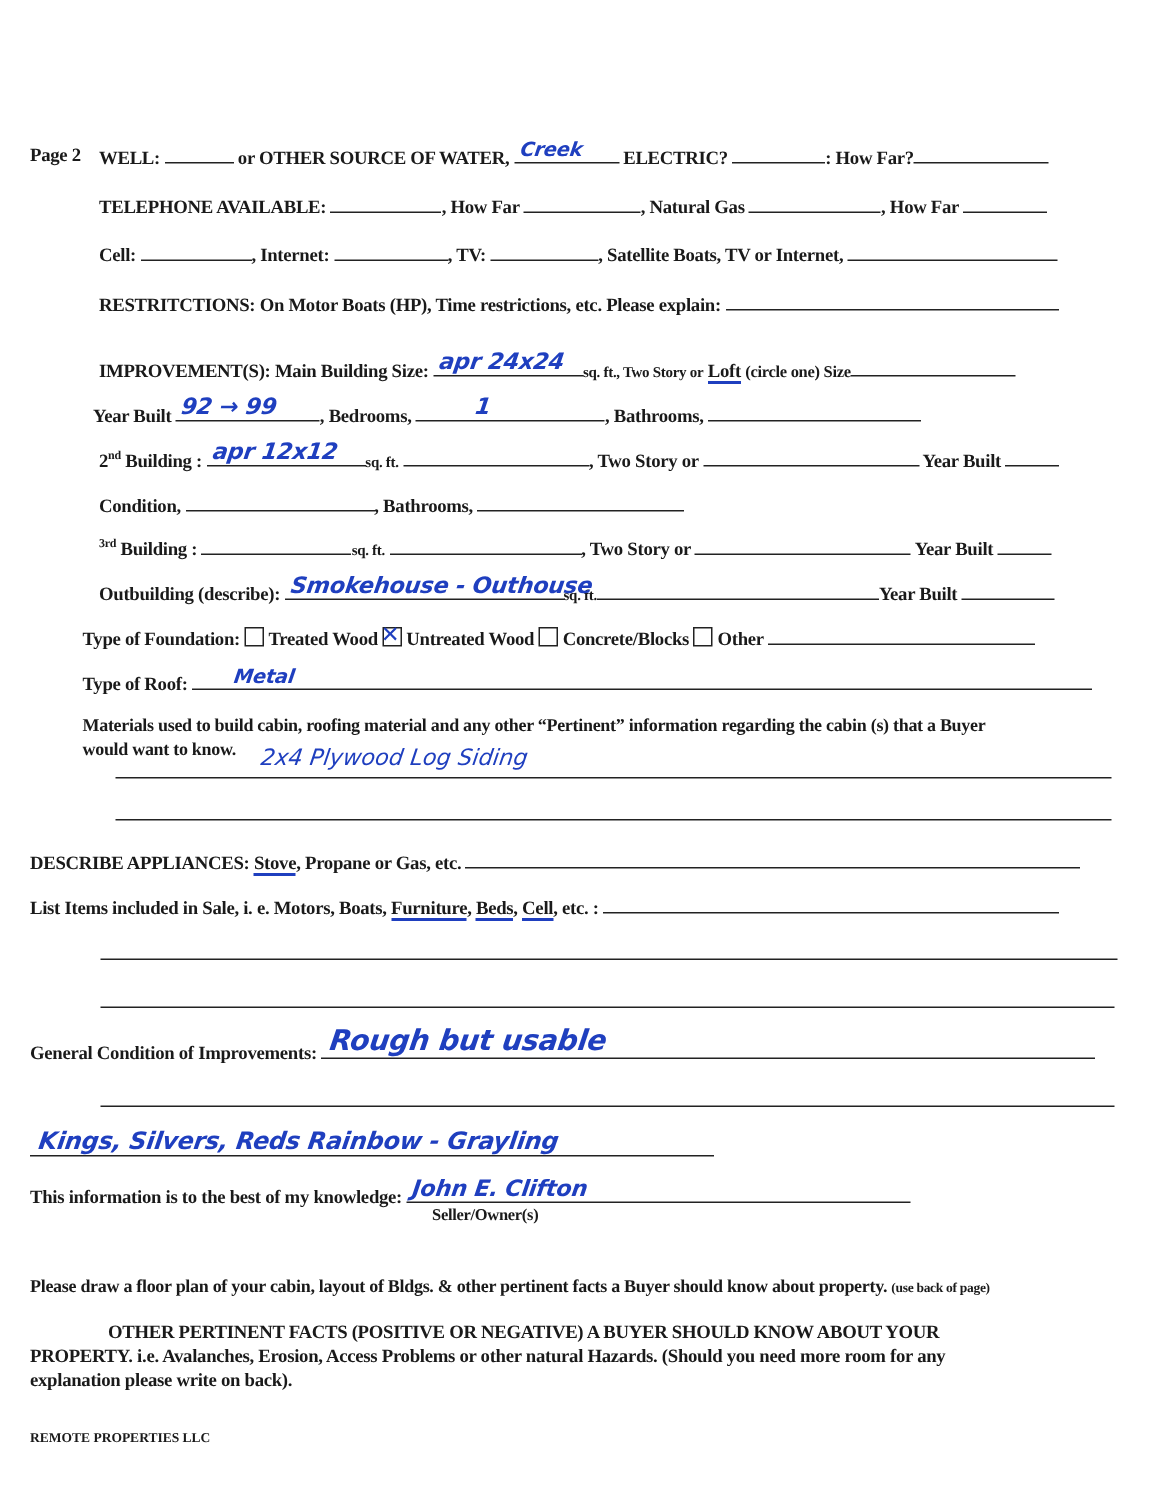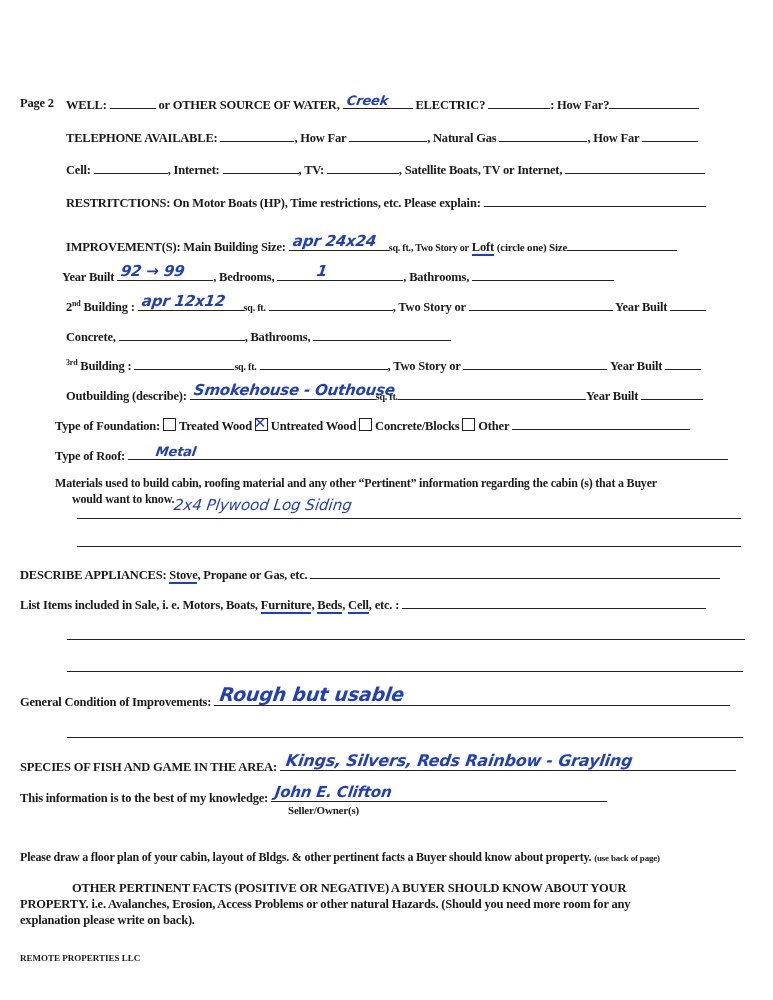--- a/index.html
+++ b/index.html
@@ -70,21 +70,21 @@
 <div class="abs lbl" style="left:66px; top:298px;">
   <span>2</span><sup>nd</sup><span> Building :</span>
   <span class="blank" style="width:106px;"><span class="hw">apr 12x12</span></span><span style="font-size:10px;">sq. ft.</span>
   <span class="blank" style="width:124px;"></span><span>, Two Story or</span>
   <span class="blank" style="width:144px;"></span>
   <span>Year Built</span>
   <span class="blank" style="width:36px;"></span>
 </div>
 
 <div class="abs lbl" style="left:66px; top:328px;">
-  <span>Concrete,</span>
+  <span>Condition,</span>
   <span class="blank" style="width:126px;"></span><span>, Bathrooms,</span>
   <span class="blank" style="width:138px;"></span>
 </div>
 
 <div class="abs lbl" style="left:66px; top:357px;">
   <sup>3rd</sup><span> Building :</span>
   <span class="blank" style="width:100px;"></span><span style="font-size:10px;">sq. ft.</span>
   <span class="blank" style="width:128px;"></span><span>, Two Story or</span>
   <span class="blank" style="width:144px;"></span>
   <span>Year Built</span>
@@ -105,21 +105,21 @@
   <span class="cb"></span><span>Other</span>
   <span class="blank" style="width:178px;"></span>
 </div>
 
 <div class="abs lbl" style="left:55px; top:447px;">
   <span>Type of Roof:</span>
   <span class="blank" style="width:600px;"><span class="hw" style="left:28px; font-size:13px;">Metal</span></span>
 </div>
 
 <div class="abs lbl" style="left:55px; top:476px; font-size:12px;">Materials used to build cabin, roofing material and any other “Pertinent” information regarding the cabin (s) that a Buyer</div>
-<div class="abs lbl" style="left:72px; top:492px; font-size:12px;">would want to know.</div>
+<div class="abs lbl" style="left:55px; top:492px; font-size:12px;">would want to know.</div>
 <div class="abs hw" style="left:174px; top:496px; bottom:auto;">2x4  Plywood  Log Siding</div>
 <div class="fullline" style="left:77px; width:664px; top:518px;"></div>
 <div class="fullline" style="left:77px; width:664px; top:546px;"></div>
 
 <div class="abs lbl" style="left:20px; top:566px;">
   <span>DESCRIBE APPLIANCES: </span><span class="ul-mark">Stove</span><span>, Propane or Gas, etc.</span>
   <span class="blank" style="width:410px;"></span>
 </div>
 
 <div class="abs lbl" style="left:20px; top:596px;">
@@ -129,21 +129,20 @@
 <div class="fullline" style="left:67px; width:678px; top:639px;"></div>
 <div class="fullline" style="left:67px; width:676px; top:671px;"></div>
 
 <div class="abs lbl" style="left:20px; top:693px;">
   <span>General Condition of Improvements:</span>
   <span class="blank" style="width:516px;"><span class="hw" style="font-size:19px; left:6px;">Rough but usable</span></span>
 </div>
 <div class="fullline" style="left:67px; width:676px; top:737px;"></div>
 
 <div class="abs lbl" style="left:20px; top:758px;">
-  <span>SPECIES OF FISH AND GAME IN THE AREA:</span>
   <span class="blank" style="width:456px;"><span class="hw" style="font-size:16px; left:6px;">Kings, Silvers, Reds  Rainbow - Grayling</span></span>
 </div>
 
 <div class="abs lbl" style="left:20px; top:789px;">
   <span>This information is to the best of my knowledge:</span>
   <span class="blank" style="width:336px;"><span class="hw" style="font-size:15px; left:4px;">John E. Clifton</span></span>
 </div>
 <div class="abs lbl" style="left:288px; top:804px; font-size:11px;">Seller/Owner(s)</div>
 
 <div class="abs lbl" style="left:20px; top:850px; font-size:12px;">

